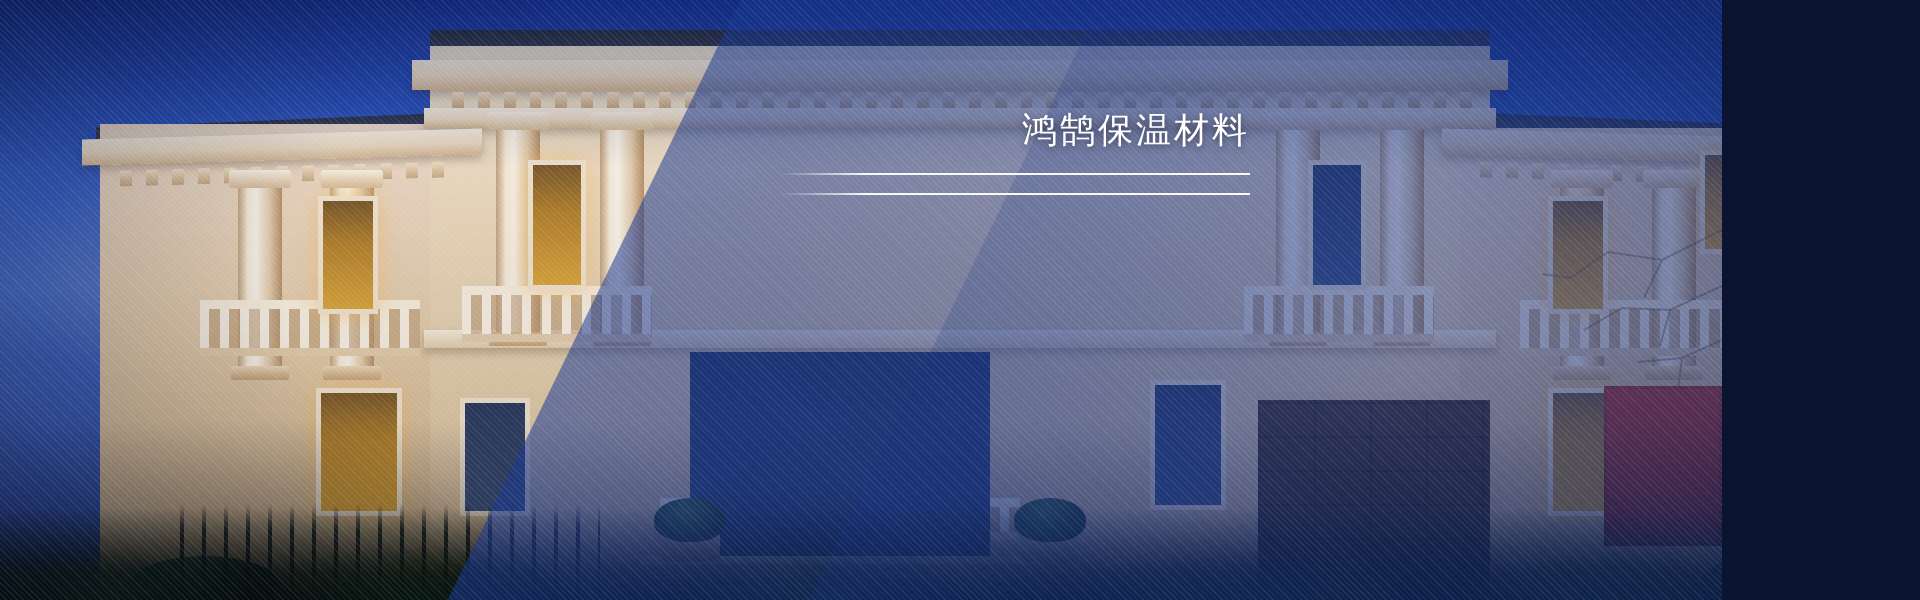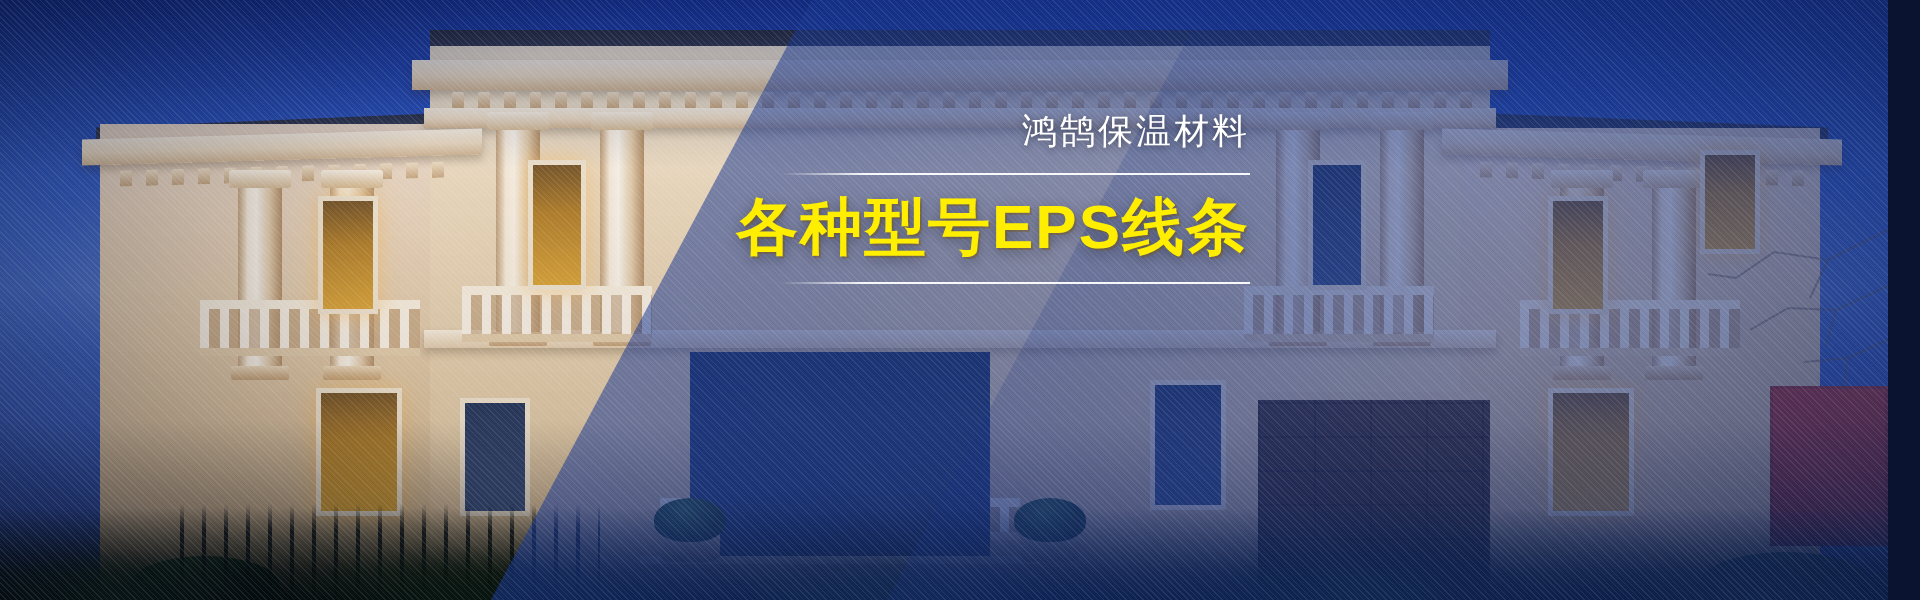--- a/index.html
+++ b/index.html
@@ -2,25 +2,26 @@
 <html><head>
 <meta charset="utf-8">
 <style>
   html, body {
     margin: 0;
     padding: 0;
     background: #0a1430;
   }
   #banner {
     position: relative;
-    width: 1888px;
+    width: 1716px;
     height: 600px;
     overflow: hidden;
-    font-family: Liberation Sans, sans-serif;
+    font-family: Liberation Serif, serif;
     user-select: none;
+    padding-left: 6px;
   }
 
   
   .photo {
     position: absolute;
     inset: 0;
     background:
       linear-gradient(180deg, #1b3fa8 0%, #2a53bd 18%, #3a63c9 34%, #4b72cf 48%, #3f63c0 60%, #2d4a9e 100%);
   }
 
@@ -427,17 +428,16 @@
   </div>
 
   <div class="copy-panel"></div>
   <div class="copy-panel-2"></div>
 
   <div class="hatch"></div>
 
   <div class="copy">
     <div class="eyebrow">鸿鹄保温材料</div>
     <div class="rule top"></div>
-    <div class="headline">各种型号EPS线条</div>
     <div class="rule bottom"></div>
   </div>
 
 </div>
 
 </body></html>

